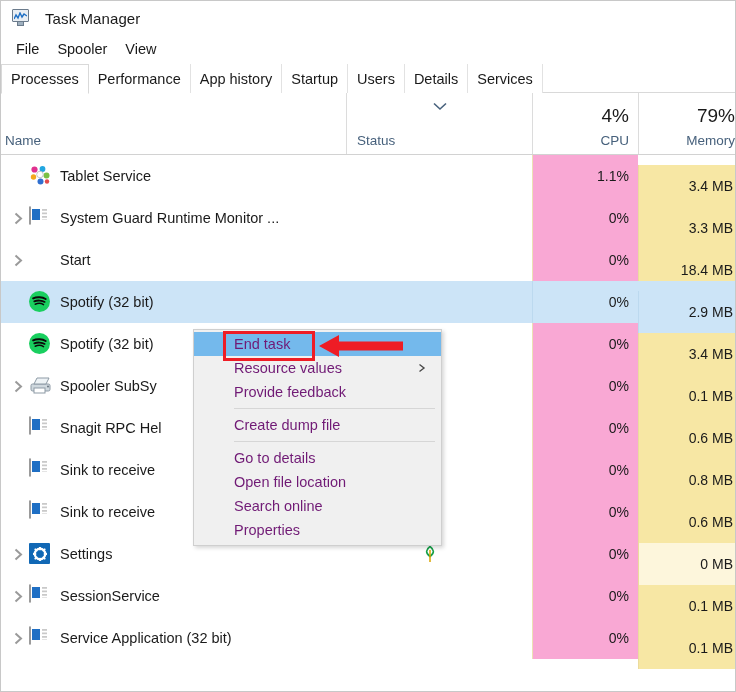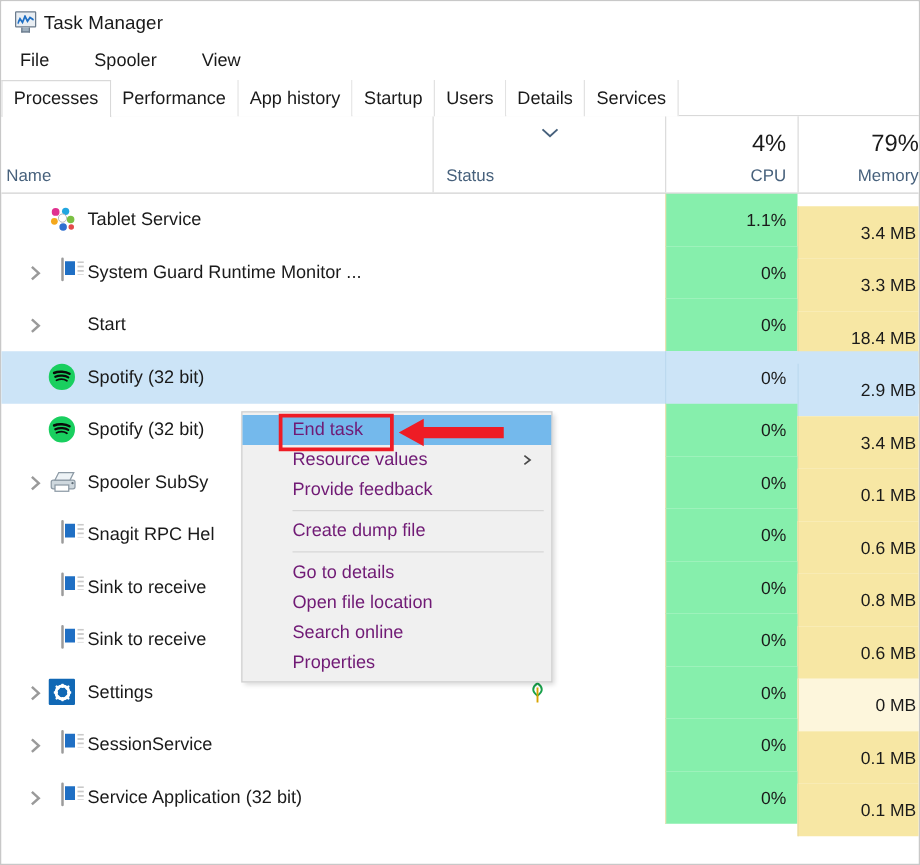--- a/index.html
+++ b/index.html
@@ -36,32 +36,31 @@
     position: absolute; left: 6px; top: 13px;
     width: 7px; height: 4px;
     background: #9fb0bf;
     border: 1px solid #6b7b8c;
     border-top: none;
   }
   .tm-icon .chart {
     position: absolute; left: 3px; top: 3px;
   }
   .title-text {
-    margin-left: 4px;
+    margin-left: 14px;
     font-size: 15px; color: #1a1a1a;
     letter-spacing: 0.1px;
   }
 
   
   .menubar {
     height: 28px;
     display: flex; align-items: center;
     padding-left: 6px;
     background: #ffffff;
-    gap: 18px;
   }
   .menubar .mi {
     font-size: 14.5px; color: #1a1a1a;
     padding: 2px 9px;
     cursor: default;
   }
 
   
   .tabstrip {
     position: relative;
@@ -133,34 +132,33 @@
   .row {
     position: relative;
     height: 42px;
     display: flex; align-items: center;
     cursor: default;
   }
   .row.selected { background: #cce4f7; }
   .cell-name {
     width: 345px; height: 100%;
     display: flex; align-items: center;
-    padding-left: 16px;
-    text-align: center;
+    padding-left: 6px;
   }
   .cell-status {
     width: 186px; height: 100%;
     display: flex; align-items: center; justify-content: center;
     padding-right: 18px;
   }
   .cell-cpu {
     width: 106px; height: 100%;
     display: flex; align-items: center; justify-content: flex-end;
     padding-right: 9px;
     font-size: 14px; color: #1a1a1a;
-    background: #86efac;
+    background: #f9a8d4;
     border-left: 1px solid #ece2b4;
   }
   .cell-mem {
     flex: 1; height: 100%;
     display: flex; align-items: center; justify-content: flex-end;
     padding-right: 2px;
     font-size: 14px; color: #1a1a1a;
     background: #f7e7a4;
     border-left: 1px solid #ebdb9d;
     white-space: nowrap;

